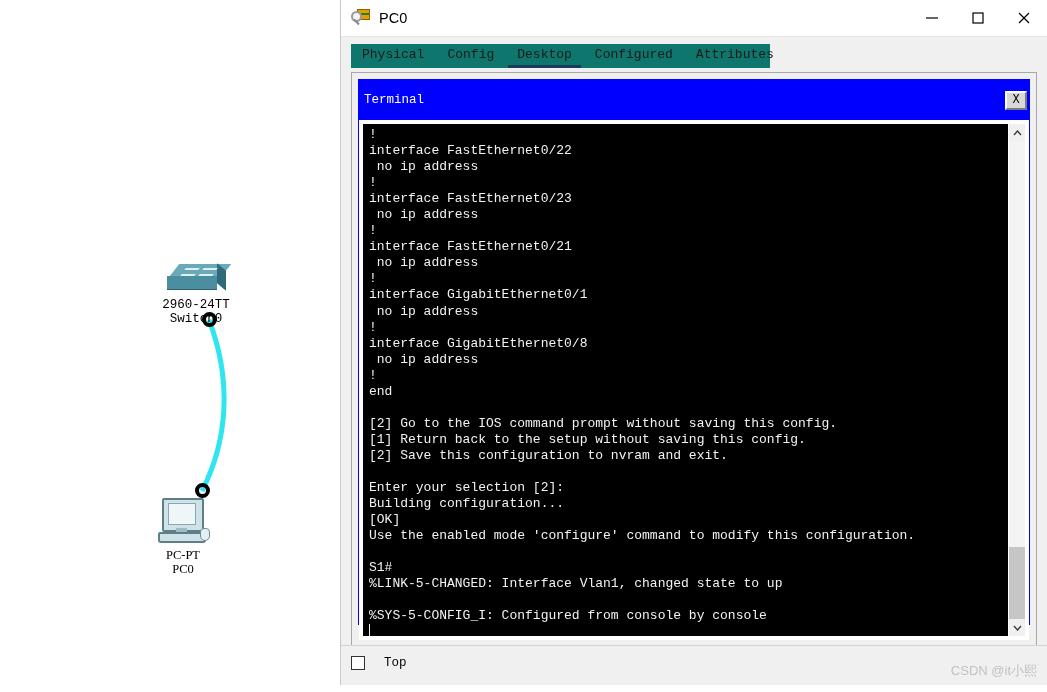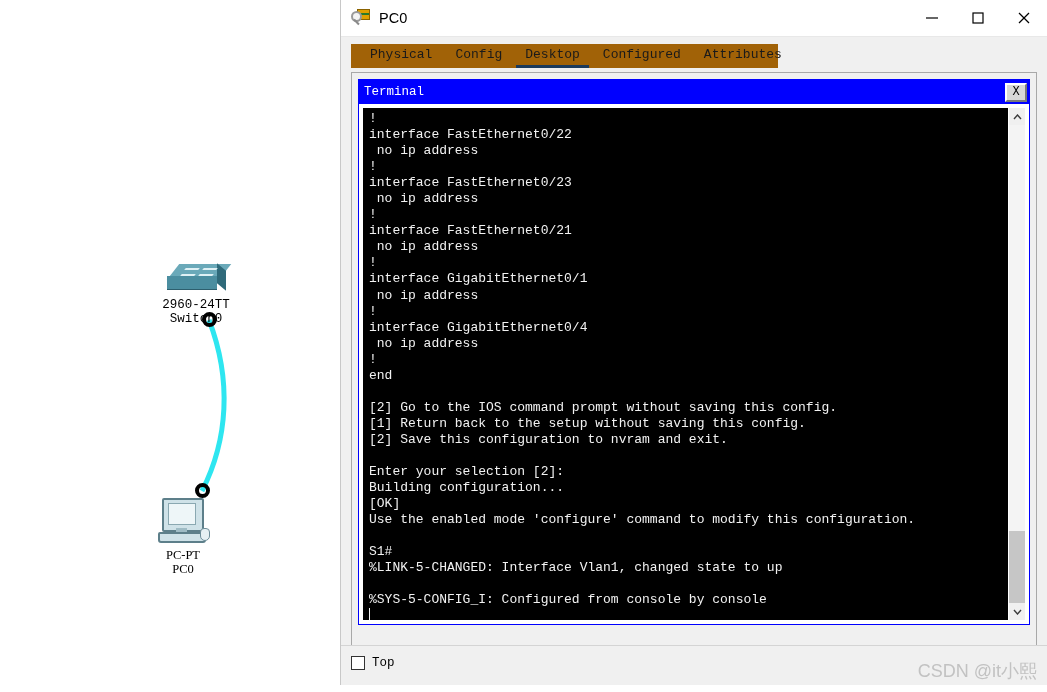--- a/index.html
+++ b/index.html
@@ -208,24 +208,24 @@
   .win-btn svg { display: block; }
 
   
   .tabstrip-wrap {
     background: #f0f0f0;
     padding: 7px 10px 0 10px;
   }
   .tabstrip {
     display: flex;
     align-items: flex-end;
-    background: #a16207;
+    background: #0f766e;
     height: 24px;
     width: 417px;
-    padding-left: 10px;
+    padding-left: 2px;
   }
   .tab {
     font-family: "Liberation Mono", monospace;
     font-size: 13px;
     color: #1a1a1a;
     padding: 2px 9px 3px 9px;
     margin-right: 5px;
     border-bottom: 3px solid transparent;
     cursor: default;
     white-space: nowrap;
@@ -245,21 +245,21 @@
   }
 
   .term-window {
     border: 1px solid #0000ff;
     background: #ffffff;
     box-sizing: border-box;
     height: 546px;
   }
   .term-titlebar {
     background: #0000ff;
-    height: 24px;
+    height: 40px;
     display: flex;
     align-items: center;
     padding: 0 2px 0 5px;
   }
   .term-title-text {
     font-family: "Liberation Mono", monospace;
     font-size: 12.5px;
     color: #ffffff;
     letter-spacing: 0px;
   }
@@ -351,39 +351,39 @@
     background: #f0f0f0;
     border-top: 1px solid #d4d4d4;
     display: flex;
     align-items: center;
     padding: 0 10px;
     box-sizing: border-box;
   }
   .footer-inner {
     display: flex;
     align-items: center;
-    gap: 7px;
+    gap: 19px;
     margin-top: -6px;
   }
   .checkbox {
     width: 14px; height: 14px;
     border: 1px solid #333333;
     background: #ffffff;
     box-sizing: border-box;
     cursor: default;
   }
   .footer-label {
     font-family: "Liberation Mono", monospace;
     font-size: 12.5px;
     color: #000000;
   }
   .watermark {
     margin-left: auto;
     font-family: "Liberation Sans", sans-serif;
-    font-size: 18px;
+    font-size: 13px;
     color: #c2c2c2;
     margin-top: 10px;
   }
   .win-edge {
     position: absolute;
     left: 340px;
     top: 685px;
     width: 707px;
     height: 7px;
     background: #ffffff;
@@ -488,21 +488,21 @@
             <div class="term-line">!</div>
             <div class="term-line">interface FastEthernet0/23</div>
             <div class="term-line"> no ip address</div>
             <div class="term-line">!</div>
             <div class="term-line">interface FastEthernet0/21</div>
             <div class="term-line"> no ip address</div>
             <div class="term-line">!</div>
             <div class="term-line">interface GigabitEthernet0/1</div>
             <div class="term-line"> no ip address</div>
             <div class="term-line">!</div>
-            <div class="term-line">interface GigabitEthernet0/4</div>
+            <div class="term-line">interface GigabitEthernet0/8</div>
             <div class="term-line"> no ip address</div>
             <div class="term-line">!</div>
             <div class="term-line">end</div>
             <div class="term-line"></div>
             <div class="term-line">[2] Go to the IOS command prompt without saving this config.</div>
             <div class="term-line">[1] Return back to the setup without saving this config.</div>
             <div class="term-line">[2] Save this configuration to nvram and exit.</div>
             <div class="term-line"></div>
             <div class="term-line">Enter your selection [2]:</div>
             <div class="term-line">Building configuration...</div>

